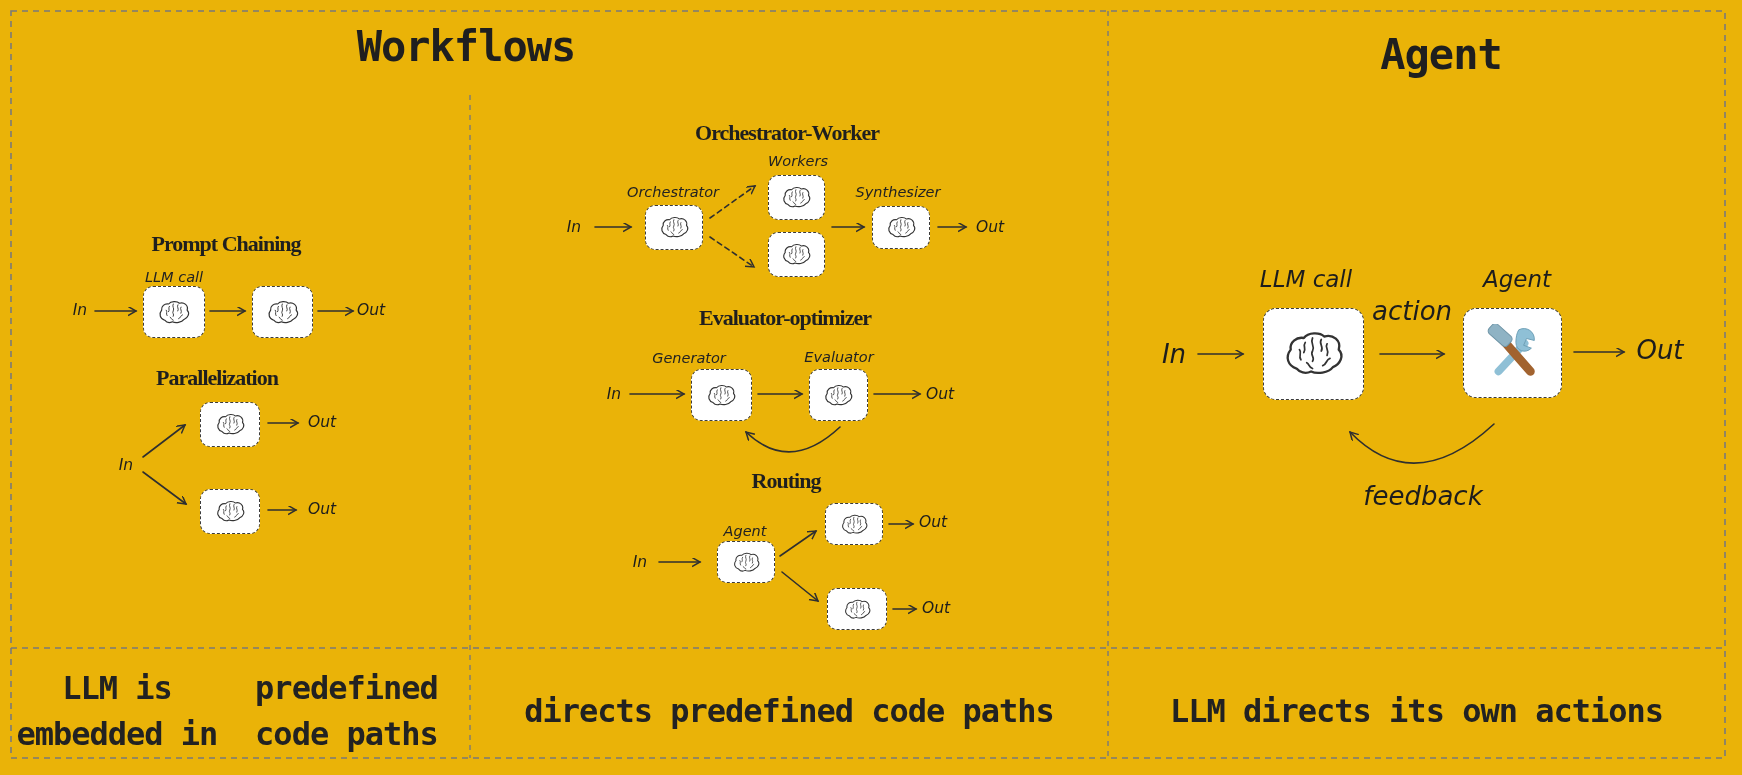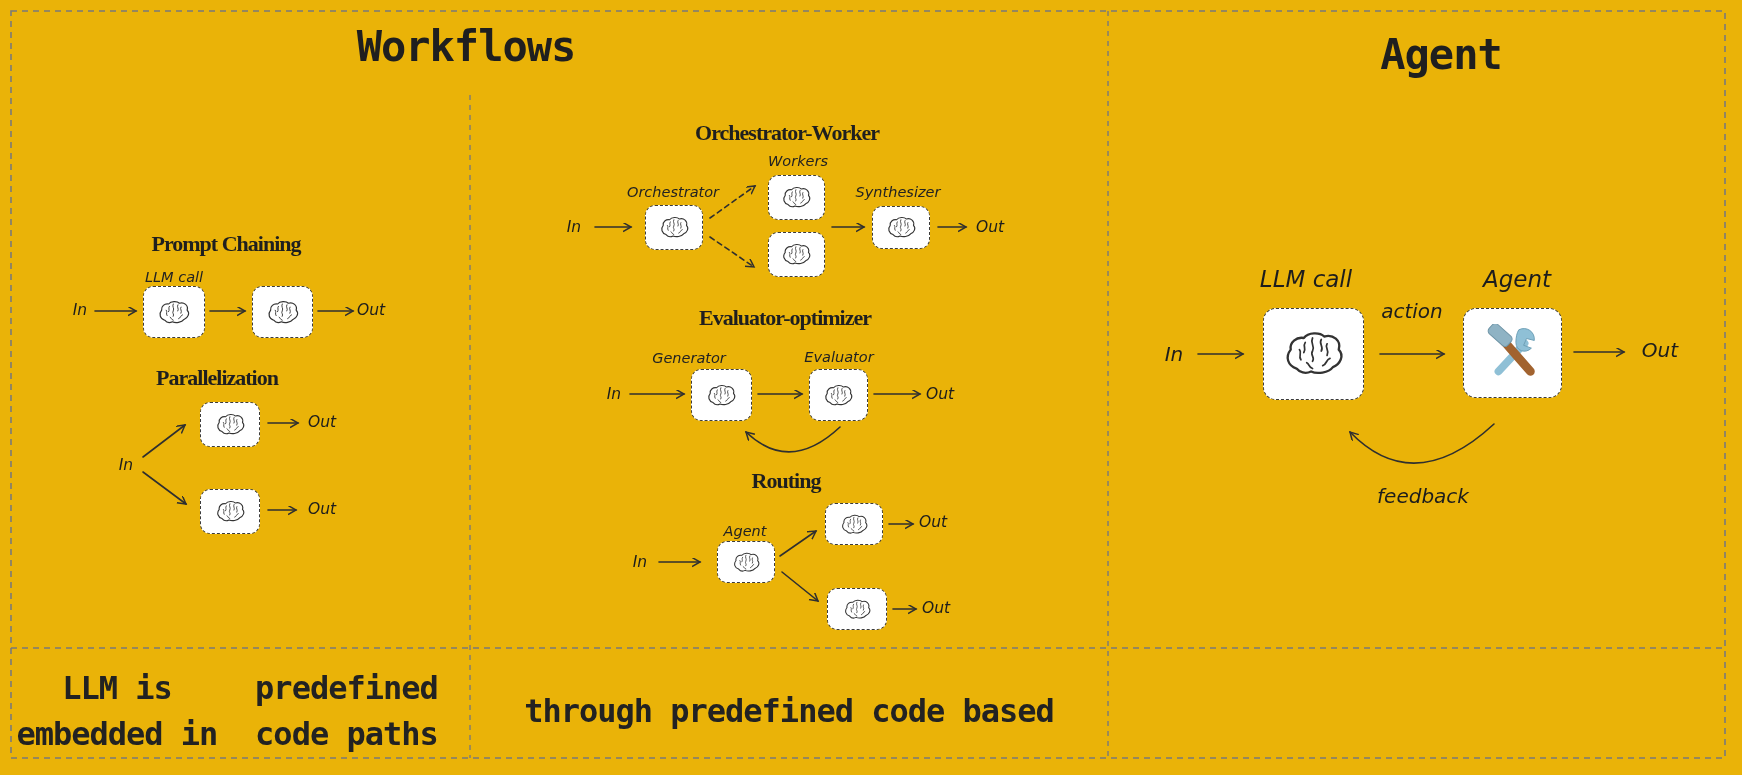--- a/index.html
+++ b/index.html
@@ -6,21 +6,21 @@
   #canvas{
     position:relative;width:1742px;height:775px;background:#eab308;
     font-family:"DejaVu Sans","Liberation Sans",sans-serif;overflow:hidden;
   }
   svg.overlay{position:absolute;left:0;top:0;pointer-events:none;}
   .lbl{position:absolute;transform:translate(-50%,-50%);white-space:nowrap;color:#1f1f1f;}
   .title{font-family:"DejaVu Sans Mono","Liberation Mono",monospace;font-weight:700;font-size:42px;letter-spacing:-1px;}
   .heading{font-family:Liberation Serif, serif;font-weight:700;font-size:22px;letter-spacing:-1px;}
   .hand14{font-style:italic;font-size:14.5px;color:#222;}
   .hand15{font-style:italic;font-size:15.5px;color:#1d1d1d;}
-  .hand22{font-style:italic;font-size:20px;color:#1d1d1d;}
+  .hand22{font-style:italic;font-size:26px;color:#1d1d1d;}
   .box{
     position:absolute;border:1.6px dashed #3c3c3c;border-radius:10px;background:#fff;
     display:flex;align-items:center;justify-content:center;box-sizing:border-box;
   }
   .box.big{border-radius:13px;}
   .caption{
     position:absolute;top:664px;height:94px;display:flex;flex-direction:row;
     align-items:center;justify-content:center;text-align:center;
     font-family:"DejaVu Sans Mono","Liberation Mono",monospace;font-weight:700;
     font-size:32px;line-height:46px;color:#222;letter-spacing:-1px;
@@ -219,18 +219,19 @@
     </svg>
   </div>
   <div class="lbl hand22" style="left:1660px;top:350px">Out</div>
   <div class="lbl hand22" style="left:1423px;top:496px">feedback</div>
 
   <div class="caption" style="left:11px;width:459px">
     <span>LLM is embedded in</span>
     <span>predefined code paths</span>
   </div>
   <div class="caption" style="left:470px;width:638px">
-    <span>through predefined code based</span>
+    <span>directs predefined code paths</span>
   </div>
   <div class="caption" style="left:1108px;width:617px">
+    <span>LLM directs its own actions</span>
   </div>
 
 </div>
 
 </body></html>

